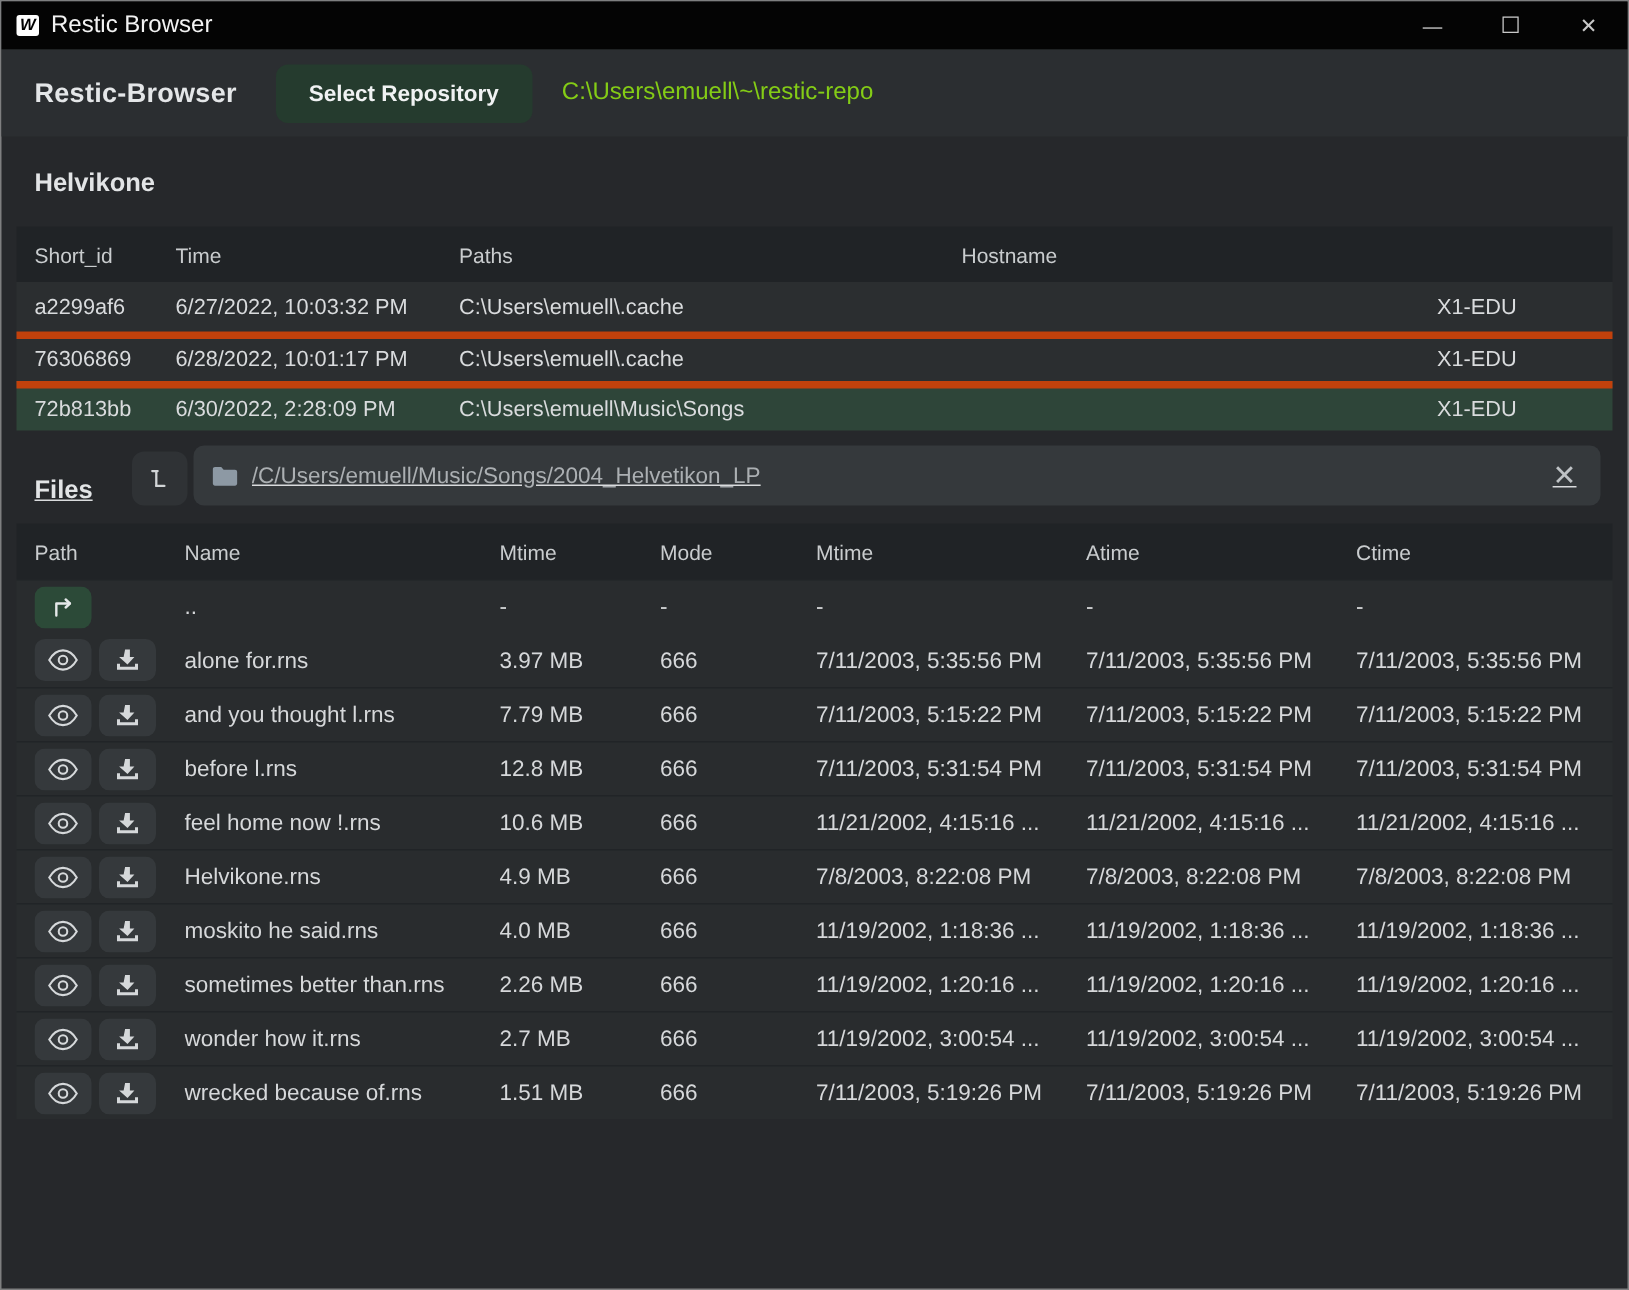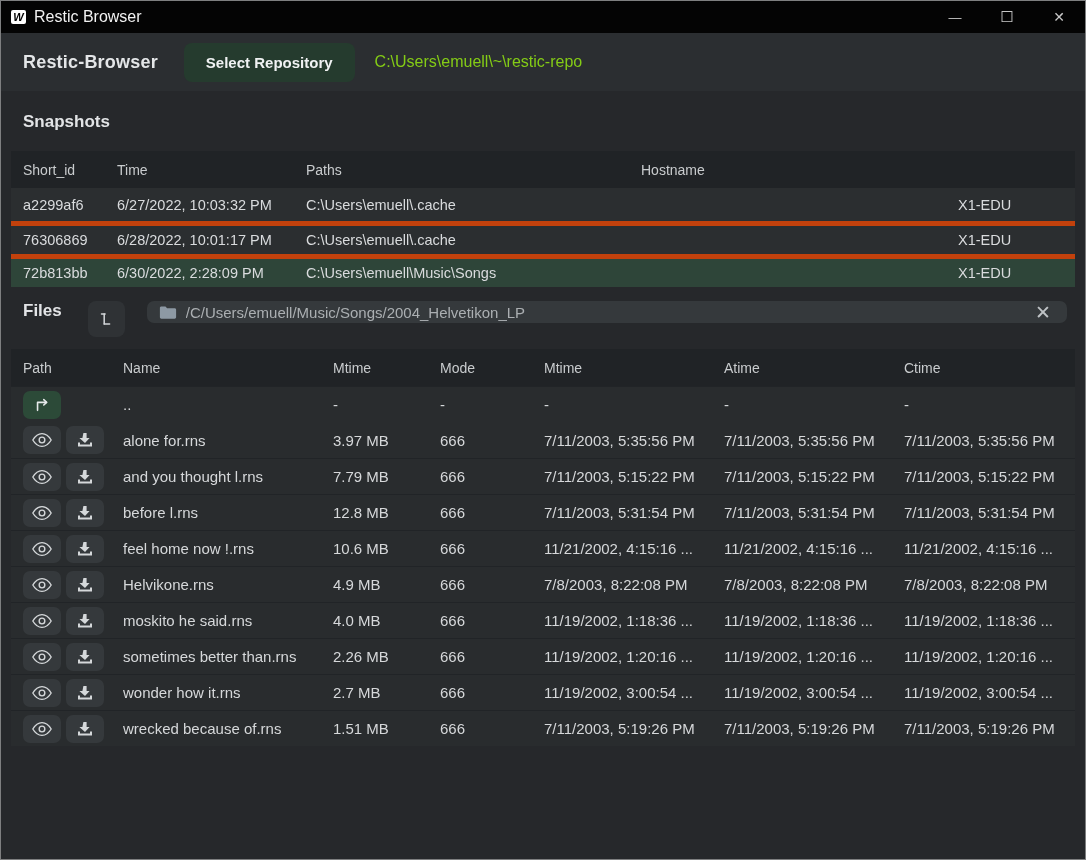--- a/index.html
+++ b/index.html
@@ -62,29 +62,29 @@
   .trow { background:#2B2E30; height:33px; font-size:14.5px; color:#D9DBDD; border-top:5px solid #c2410c; }
   .trow:first-child { border-top:none; }
   .trow.selected { background:#2E4539; }
   .trow > div { overflow:hidden; white-space:nowrap; text-overflow:clip; }
 
   .frow { background:#292C2E; height:36px; font-size:15px; color:#D6D8DA; border-top:1px solid #212427; }
   .frow:first-child { border-top:none; }
   .frow > div { overflow:hidden; white-space:nowrap; }
 
   
-  .files-bar { display:flex; align-items:flex-start; margin:14px 2px 12px 12px; height:36px; }
+  .files-bar { display:flex; align-items:flex-end; margin:14px 2px 12px 12px; height:36px;text-decoration:underline; }
   .files-bar .files-title { font-size:17px; font-weight:bold; color:#E2E4E6; }
   .btn-tree {
     width:37px; height:36px; margin-left:26px; flex:0 0 auto;
     background:#2F3235; border:none; border-radius:8px; cursor:pointer;
     display:flex; align-items:center; justify-content:center;
   }
   .path-box {
-    flex:1; height:22px; margin-left:22px; margin-right:6px;
+    flex:1; height:40px; margin-left:4px; margin-right:6px;
     background:#35393C; border-radius:7px;
     display:flex; align-items:center; padding:0 12px;
   }
   .path-box .path-text {
     flex:1; background:transparent; border:none; outline:none;
     font-family:inherit; font-size:15px; color:#ABAFB2; margin-left:9px;
   }
   .path-clear {
     background:none; border:none; color:#BFC3C6; font-size:19px;
     cursor:pointer; padding:0 4px; line-height:1;
@@ -116,21 +116,21 @@
   </div>
 
   <div class="appheader">
     <div class="app-title">Restic-Browser</div>
     <button class="btn-select-repo">Select Repository</button>
     <div class="repo-path">C:\Users\emuell\~\restic-repo</div>
   </div>
 
   <div class="content">
 
-    <div class="section-title">Snapshots</div>
+    <div class="section-title">Helvikone</div>
 
     <div>
       <div class="grid-snap thead">
         <div>Short_id</div>
         <div>Time</div>
         <div>Paths</div>
         <div>Hostname</div>
       </div>
       <div>
           <div class="grid-snap trow">

